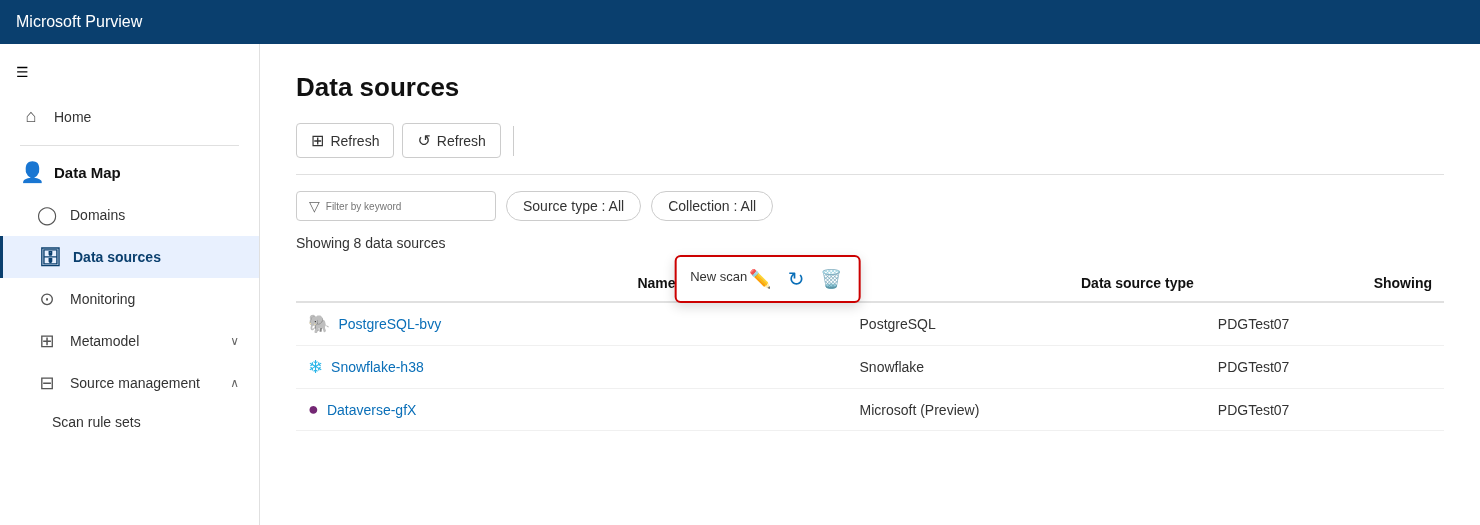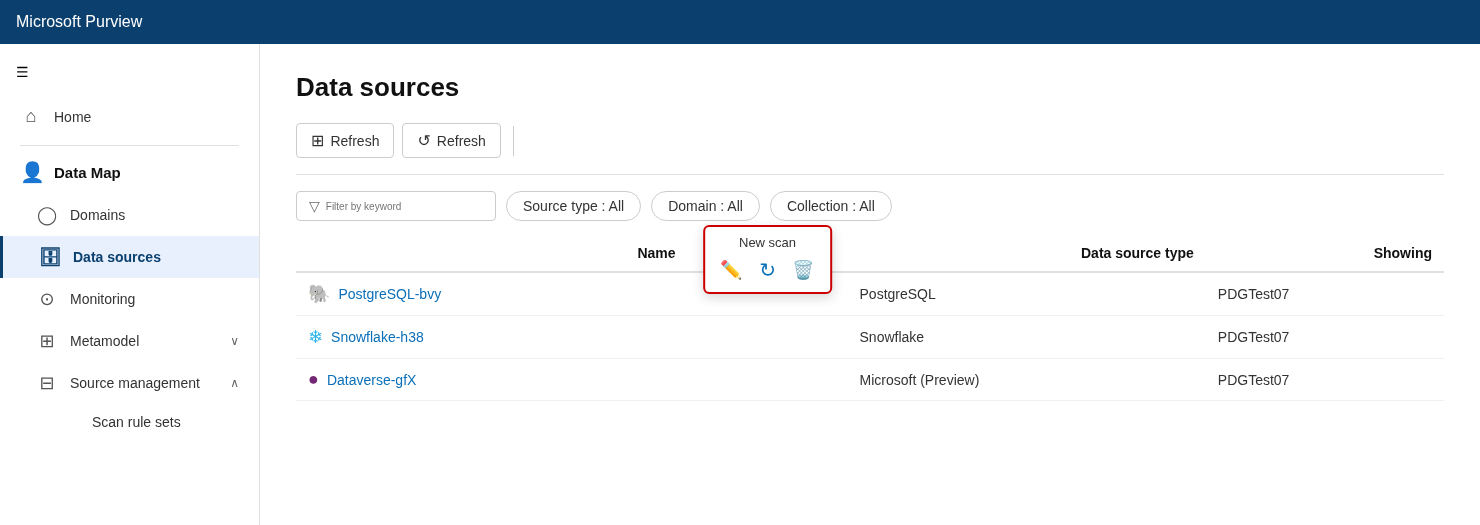--- a/index.html
+++ b/index.html
@@ -182,21 +182,21 @@
       left: 50%;
       transform: translateX(-50%);
       background: white;
       border: 2px solid #cc0000;
       border-radius: 6px;
       padding: 8px 14px;
       box-shadow: 0 4px 12px rgba(0,0,0,0.15);
       z-index: 10;
       white-space: nowrap;
       display: flex;
-      flex-direction: column;
+      flex-direction: row;
       align-items: center;
     }
     .popup-label { font-size: 13px; color: #333; margin-bottom: 6px; }
     .popup-actions { display: flex; gap: 12px; align-items: center; }
     .popup-icon-btn {
       background: none;
       border: none;
       cursor: pointer;
       font-size: 18px;
       color: #0a6fb8;
@@ -255,21 +255,21 @@
       <span>Metamodel</span>
       <span class="chevron">∨</span>
     </div>
 
     <div class="sidebar-item" style="padding-left:36px;">
       <span class="icon">⊟</span>
       <span>Source management</span>
       <span class="chevron">∧</span>
     </div>
 
-    <div class="sidebar-item" style="padding-left:52px;margin-left:40px;">
+    <div class="sidebar-item" style="padding-left:52px;">
       <span>Scan rule sets</span>
     </div>
   </nav>
 
   <main class="content">
 
     <h1 class="page-title">Data sources</h1>
 
     <div class="toolbar">
       <button class="toolbar-btn">
@@ -285,27 +285,25 @@
 
     <div class="filters">
       <div class="filter-input">
         <span style="color:#666;">▽</span>
         <input type="text" placeholder="Filter by keyword" style="">
       </div>
       <button class="filter-pill">
         <span>Source type : All</span>
       </button>
       <button class="filter-pill">
-        <span>Domain : All</span>
-      </button>
-      <button class="filter-pill">
         <span>Collection : All</span>
       </button>
     </div>
 
+    <p class="showing-text">Showing 8 data sources</p>
 
     <table class="data-table">
       <thead>
         <tr>
           <th>Name</th>
           <th style="width:160px;"></th>
           <th>Data source type</th>
           <th>Showing</th>
         </tr>
       </thead>

